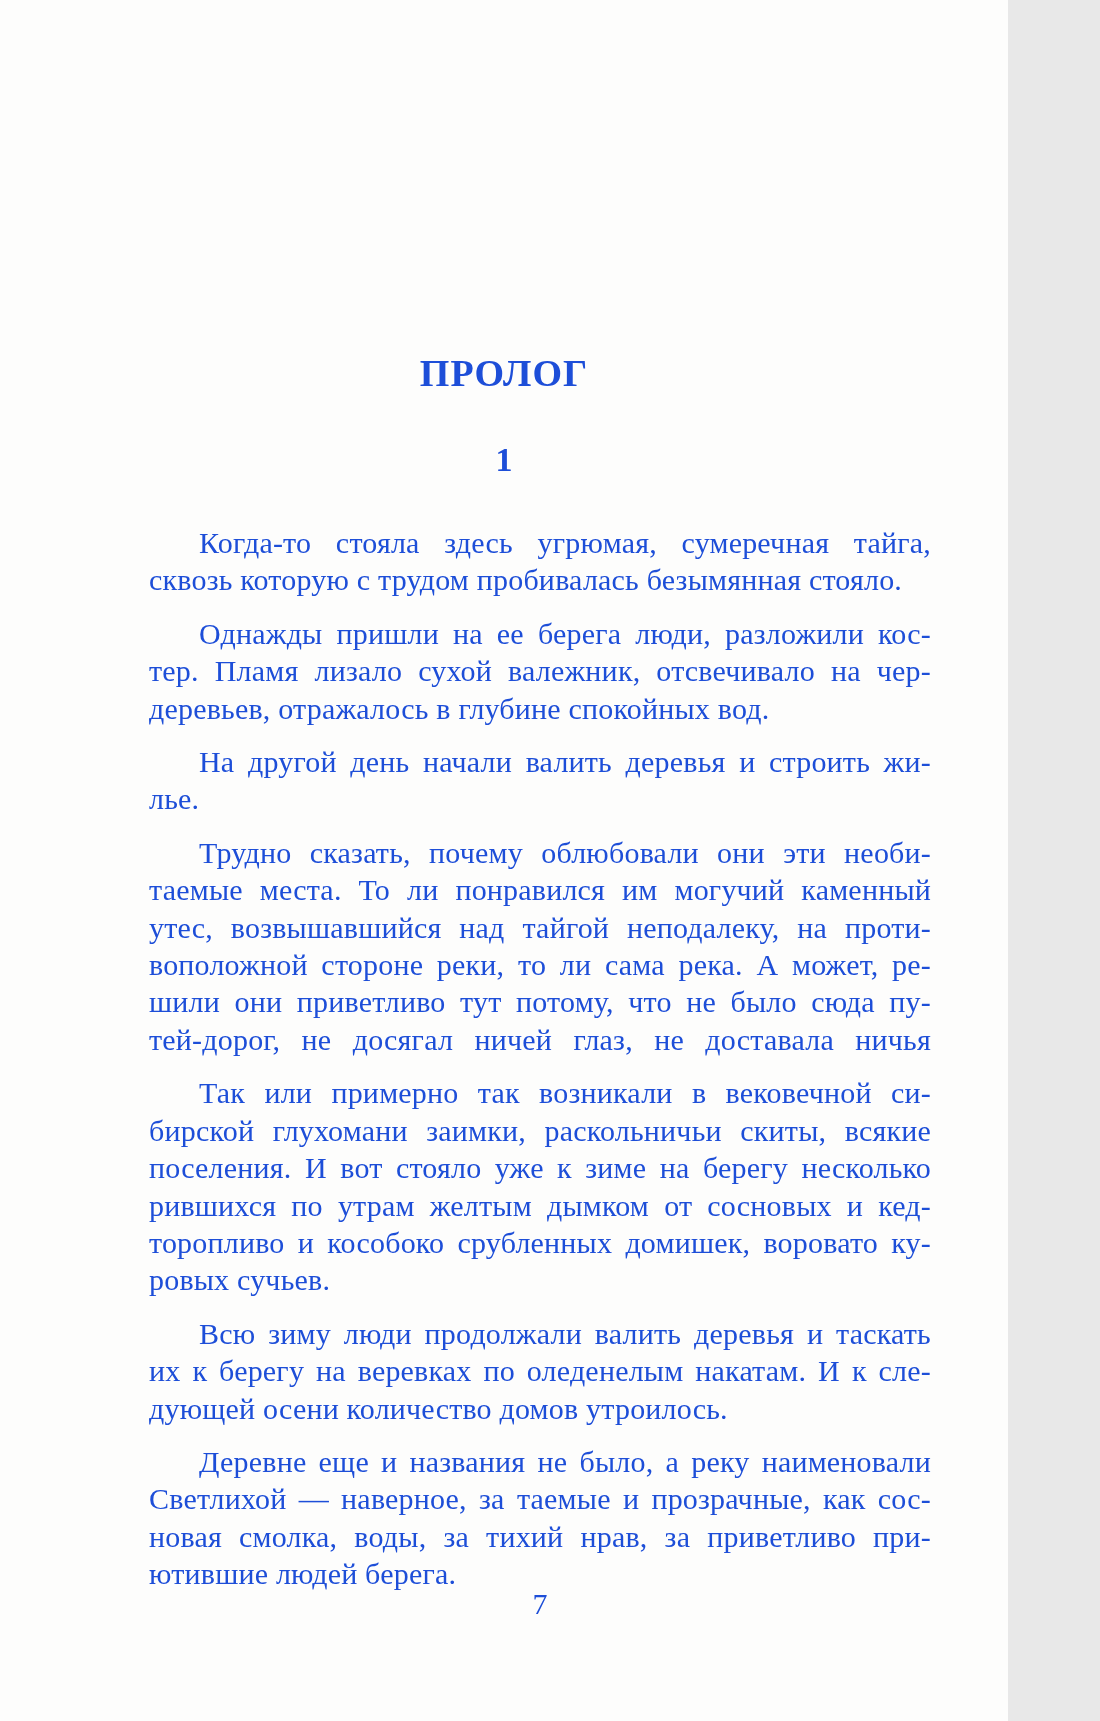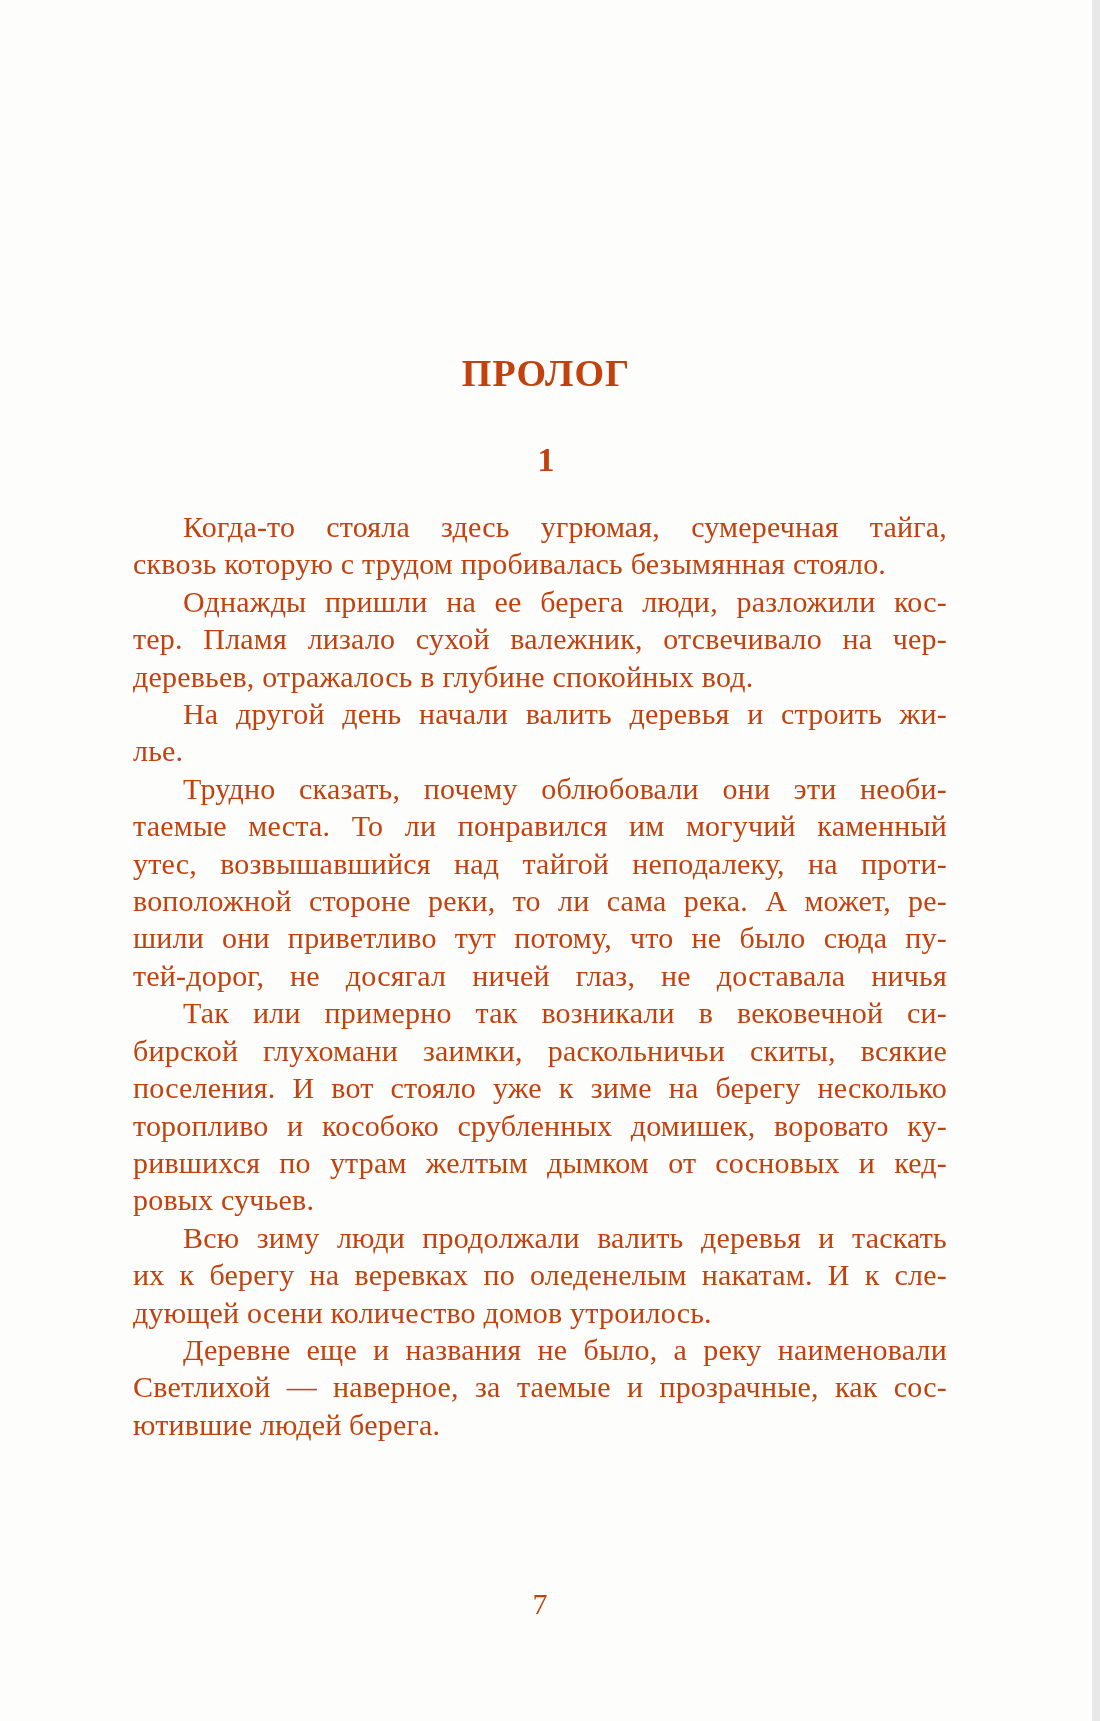--- a/index.html
+++ b/index.html
@@ -2,24 +2,24 @@
 <html><head>
 <meta charset="utf-8">
 <style>
   html, body {
     margin: 0;
     padding: 0;
     background: #e8e8e8;
   }
   .page {
     position: relative;
-    width: 1092px;
+    width: 1008px;
     height: 1721px;
     background: #fdfdfc;
-    color: #c2410c;
+    color: #1d4ed8;
     font-family: "Liberation Serif", "DejaVu Serif", serif;
     overflow: hidden;
   }
   .heading {
     position: absolute;
     top: 352px;
     left: 0;
     width: 100%;
     margin: 0;
     text-align: center;
@@ -41,21 +41,21 @@
   .text-body {
     position: absolute;
     top: 508px;
     left: 133px;
     width: 814px;
     font-size: 30px;
     line-height: 37.4px;
     letter-spacing: 0.2px;
   }
   .para {
-    margin: 0;
+    margin: 16px;
     padding: 0;
   }
   .line {
     text-align: justify;
     text-align-last: justify;
     white-space: normal;
   }
   .line.last {
     text-align-last: left;
   }
@@ -99,30 +99,31 @@
         <div class="line">таемые места. То ли понравился им могучий каменный</div>
         <div class="line">утес, возвышавшийся над тайгой неподалеку, на проти-</div>
         <div class="line">воположной стороне реки, то ли сама река. А может, ре-</div>
         <div class="line">шили они приветливо тут потому, что не было сюда пу-</div>
         <div class="line">тей-дорог, не досягал ничей глаз, не доставала ничья</div>
       </div>
       <div class="para">
         <div class="line indent">Так или примерно так возникали в вековечной си-</div>
         <div class="line">бирской глухомани заимки, раскольничьи скиты, всякие</div>
         <div class="line">поселения. И вот стояло уже к зиме на берегу несколько</div>
+        <div class="line">рившихся по утрам желтым дымком от сосновых и кед-</div>
         <div class="line">торопливо и кособоко срубленных домишек, воровато ку-</div>
-        <div class="line">рившихся по утрам желтым дымком от сосновых и кед-</div>
         <div class="line last">ровых сучьев.</div>
       </div>
       <div class="para">
         <div class="line indent">Всю зиму люди продолжали валить деревья и таскать</div>
         <div class="line">их к берегу на веревках по оледенелым накатам. И к сле-</div>
         <div class="line last">дующей осени количество домов утроилось.</div>
       </div>
       <div class="para">
         <div class="line indent">Деревне еще и названия не было, а реку наименовали</div>
         <div class="line">Светлихой — наверное, за таемые и прозрачные, как сос-</div>
+        <div class="line">новая смолка, воды, за тихий нрав, за приветливо при-</div>
         <div class="line last">ютившие людей берега.</div>
       </div>
     </div>
 
   <div class="page-number">7</div>
 </div>
 
 </body></html>

